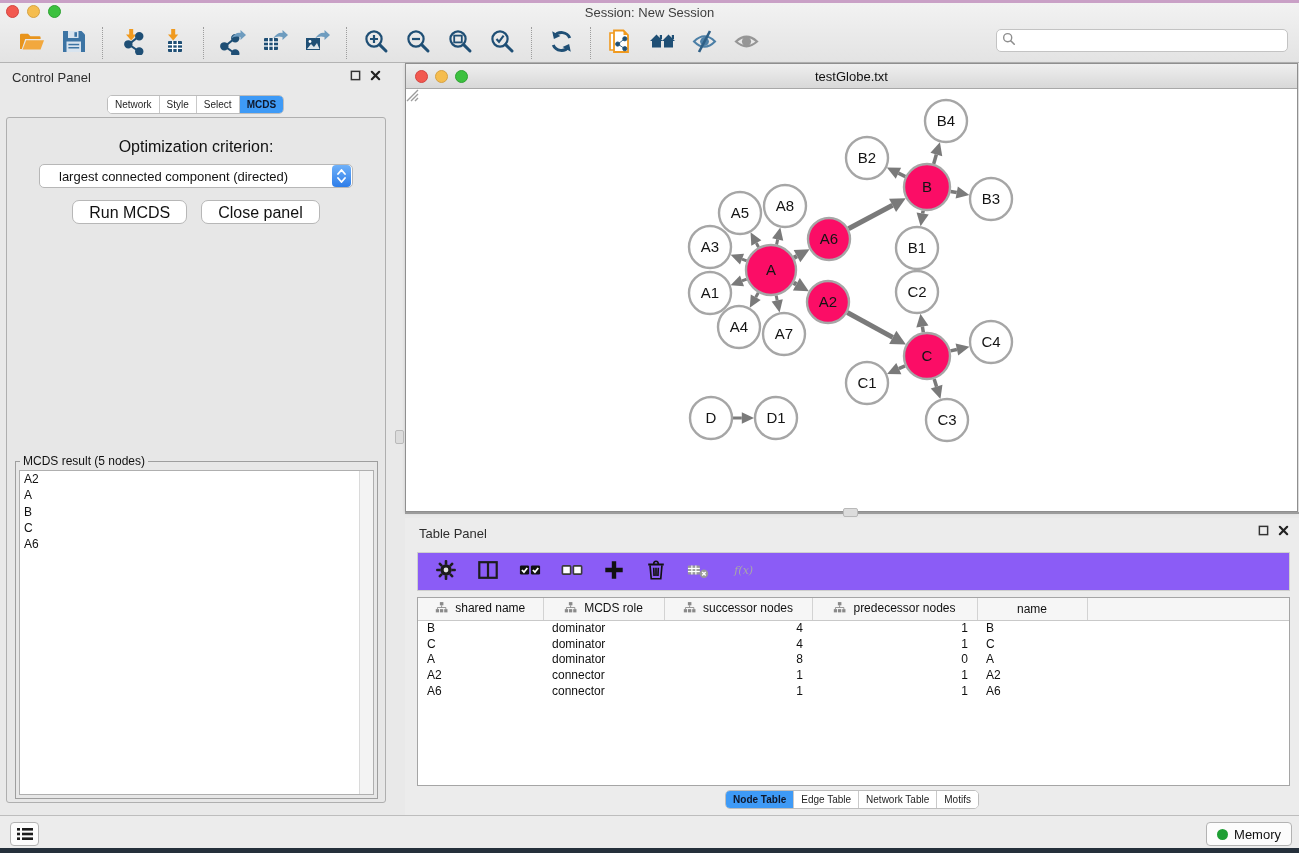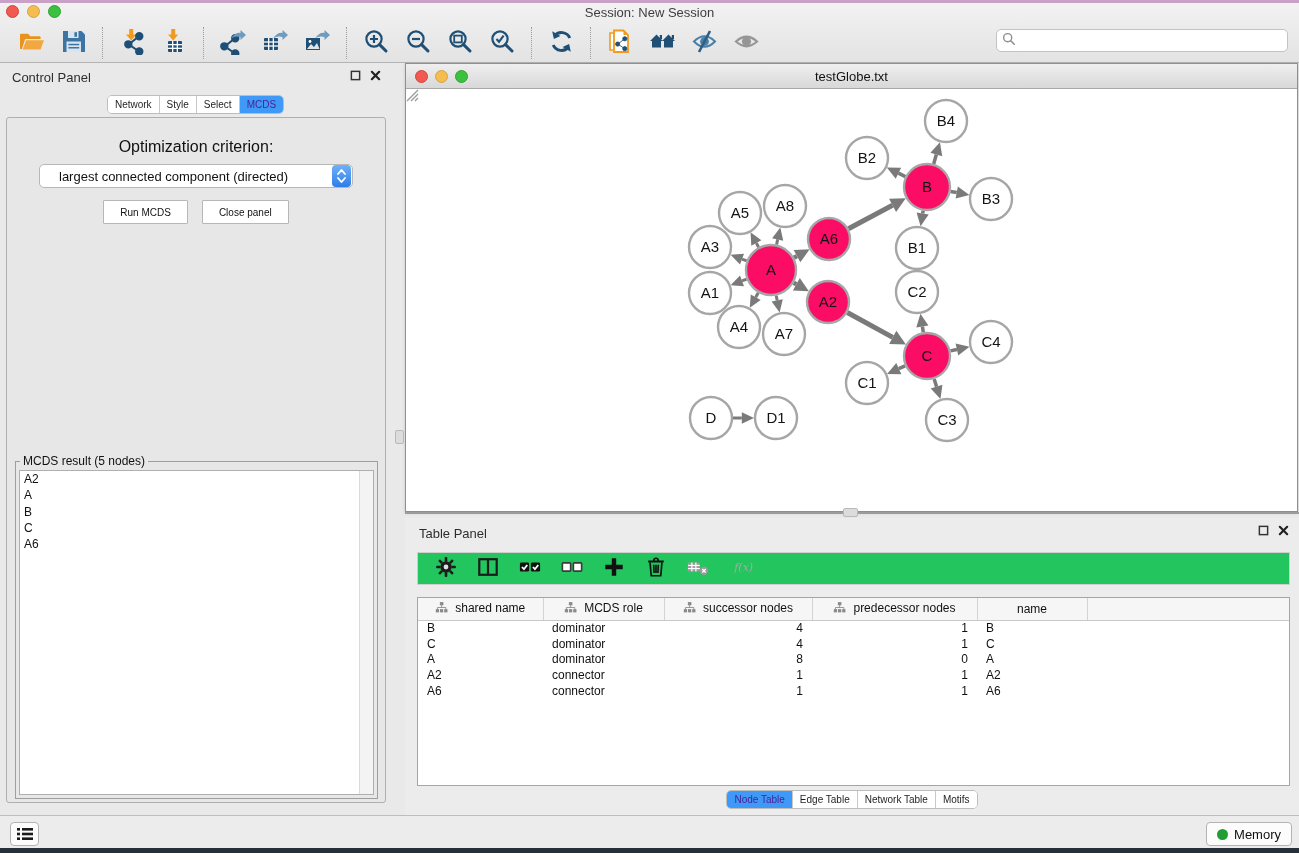--- a/index.html
+++ b/index.html
@@ -32,28 +32,28 @@
   .panel-head-icons { position:absolute; right:10px; top:7px; display:flex; gap:9px; align-items:center; }
   .wicon { width:11px; height:11px; cursor:pointer; }
 
   
   .control-panel { position:absolute; left:0; top:63px; width:391px; height:752px; background:#E9E9E9; }
   .cp-title { position:absolute; left:12px; top:7px; font-size:13px; color:#2E2E2E; }
   .cp-tabs { position:absolute; top:32px; left:0; width:100%; display:flex; justify-content:center; z-index:2; }
   .tabgroup { display:flex; border:1px solid #BDBDBD; border-radius:5px; overflow:hidden; background:#FFF; }
   .tabgroup .tab { padding:3px 7px; font-size:10px; color:#1F1F1F; background:#FFF; border-right:1px solid #C9C9C9; cursor:pointer; }
   .tabgroup .tab:last-child { border-right:none; }
-  .tabgroup .tab.selected { background:#3E9AF6; color:#4c1d95; }
+  .tabgroup .tab.selected { background:#3E9AF6; color:#0f172a;font-weight:bold; }
   .cp-content { position:absolute; left:6px; right:5px; top:54px; bottom:12px; border:1px solid #AFAFAF; border-radius:3px; background:#E7E7E7; }
   .opt-label { margin-top:20px; text-align:center; font-size:16px; color:#111; }
   .combo { position:relative; margin:8px auto 0 auto; width:314px; height:24px; background:#FFF; border:1px solid #B7B7B7; border-radius:5px; display:flex; align-items:center; cursor:pointer; }
   .combo .combo-text { flex:1; font-size:13px; color:#111; padding-left:19px; white-space:nowrap; overflow:hidden; }
   .combo .stepper { width:19px; height:22px; margin-right:1px; border-radius:4px; background:linear-gradient(#6FB1F9,#2E7DE9); display:flex; flex-direction:column; align-items:center; justify-content:center; gap:2px; }
   .cp-buttons { margin-top:12px; display:flex; justify-content:center; gap:14px; }
-  .btn { background:#FFF; border:1px solid #B7B7B7; border-radius:1px; font-size:10px; color:#111; padding:3px 16px; height:24px; cursor:pointer; font-family:"Liberation Sans",sans-serif; }
+  .btn { background:#FFF; border:1px solid #B7B7B7; border-radius:7px; font-size:16px; color:#111; padding:3px 16px; height:24px; cursor:pointer; font-family:"Liberation Sans",sans-serif; }
   .mcds-fieldset { position:absolute; left:8px; right:7px; top:336px; bottom:3px; border:1px solid #9E9E9E; padding:0; background:transparent; }
   .mcds-fieldset legend { font-size:12px; color:#111; margin-left:4px; padding:0 3px; }
   .result-list { position:absolute; left:3px; right:3px; top:2px; bottom:3px; background:#FFF; border:1px solid #AFAFAF; overflow:hidden; }
   .result-scroll { position:absolute; right:0; top:0; bottom:0; width:14px; background:#F3F3F3; border-left:1px solid #DADADA; }
   .result-item { font-size:12px; color:#111; line-height:16.3px; padding-left:4px; }
 
   
   .net-window { position:absolute; left:405px; top:63px; width:893px; height:449px; border:1px solid #8F8F8F; background:#FFF; box-shadow:0 1px 3px rgba(0,0,0,.15); }
   .net-titlebar { position:absolute; left:0; top:0; width:100%; height:25px; background:linear-gradient(#EFEFEF,#D8D8D8); border-bottom:1px solid #A8A8A8; }
   .net-lights { position:absolute; left:9px; top:6px; display:flex; gap:7px; }
@@ -63,21 +63,21 @@
   .resize-grip { position:absolute; right:1px; bottom:1px; width:13px; height:13px; }
 
   
   .vdiv-handle { position:absolute; left:395px; top:430px; width:9px; height:14px; background:#DCDCDC; border:1px solid #B9B9B9; border-radius:2px; }
   .hdiv-line { position:absolute; left:405px; top:512px; width:894px; height:2px; background:#9C9C9C; }
   .hdiv-handle { position:absolute; left:843px; top:508px; width:15px; height:9px; background:#DCDCDC; border:1px solid #B9B9B9; border-radius:2px; }
 
   
   .table-panel { position:absolute; left:405px; top:518px; width:894px; height:297px; background:#ECECEC; }
   .tp-title { position:absolute; left:14px; top:8px; font-size:13px; color:#2E2E2E; }
-  .tp-toolbar { position:absolute; left:12px; right:9px; top:34px; height:33px; background:#22c55e; border:1px solid #CFCFCF; display:flex; align-items:center; padding-left:10px; gap:6px; }
+  .tp-toolbar { position:absolute; left:12px; right:9px; top:34px; height:39px; background:#8b5cf6; border:1px solid #CFCFCF; display:flex; align-items:center; padding-left:10px; gap:6px; }
   .tp-btn { background:none; border:none; width:36px; height:30px; display:flex; align-items:center; justify-content:center; cursor:pointer; }
   .tp-btn svg { width:22px; height:22px; }
   .datatable-wrap { position:absolute; left:12px; right:9px; top:79px; height:189px; background:#FFF; border:1px solid #A5A5A5; overflow:hidden; }
   table.datatable { border-collapse:collapse; width:100%; table-layout:fixed; }
   table.datatable th { height:22px; font-size:12px; font-weight:normal; color:#111; background:#F6F6F6; border-bottom:1px solid #C9C9C9; border-right:1px solid #D3D3D3; text-align:center; overflow:hidden; white-space:nowrap; }
   table.datatable th:last-child { border-right:none; }
   table.datatable th .hdr { display:inline-flex; align-items:center; gap:7px; }
   table.datatable th svg { width:13px; height:13px; }
   table.datatable td { font-size:12px; color:#111; height:15.8px; padding:0 9px; white-space:nowrap; overflow:hidden; }
   td.al { text-align:left; } td.ar { text-align:right; }

